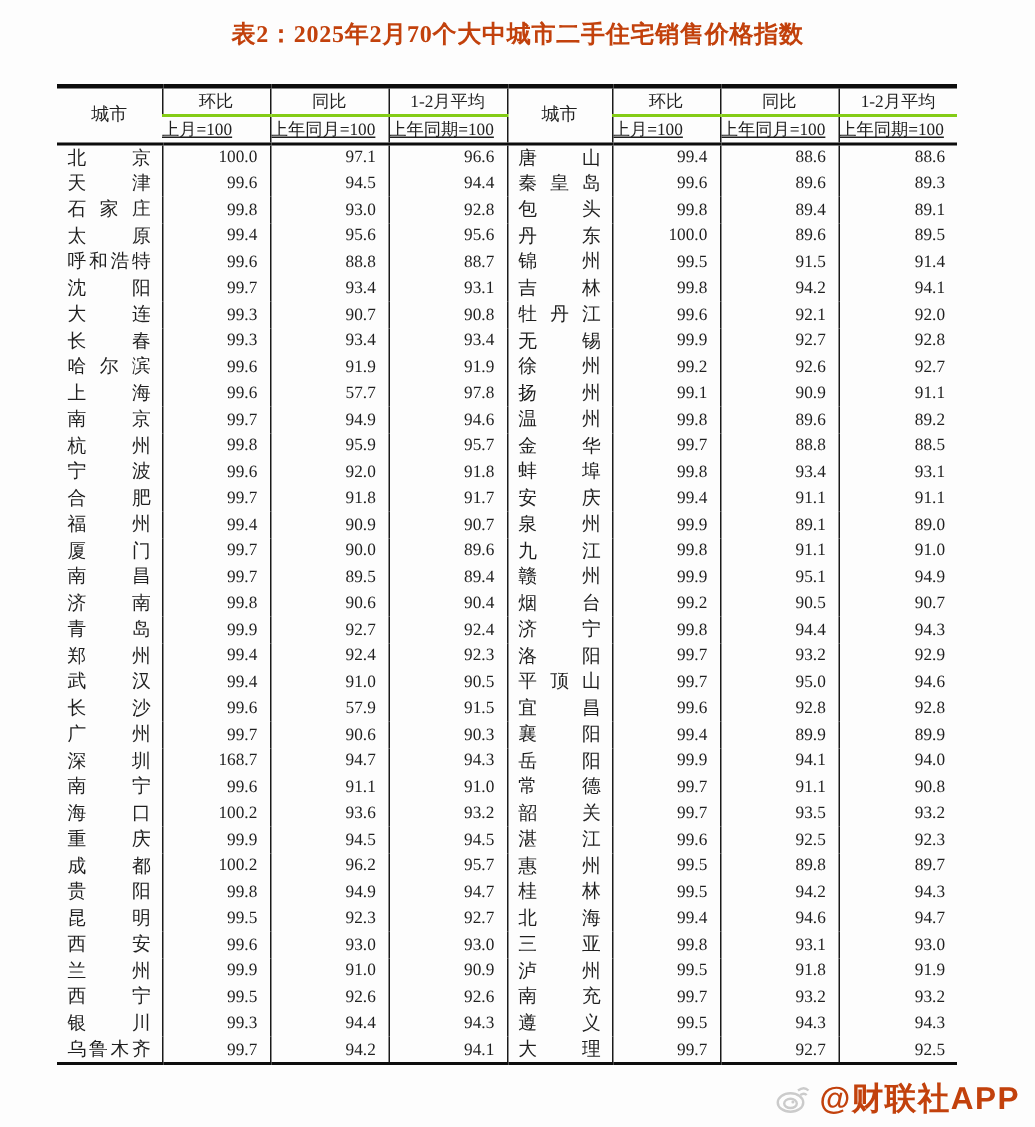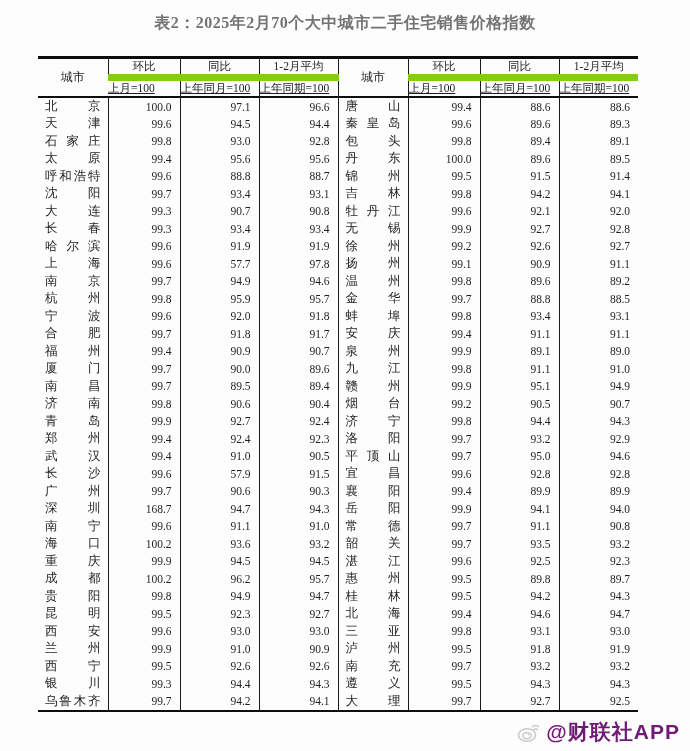--- a/index.html
+++ b/index.html
@@ -9,21 +9,21 @@
     position: relative;
     font-family: "Liberation Serif", "DejaVu Serif", serif;
     color: #1c1c1c;
     overflow: hidden;
   }
   .title {
     text-align: center;
     padding-top: 13px;
     font-size: 16px;
     font-weight: bold;
-    color: #737373;
+    color: #c2410c;
     letter-spacing: 0.5px;
   }
   table.price-table {
     border-collapse: collapse;
     table-layout: fixed;
     width: 600px;
     margin: 22px 0 0 38px;
   }
   col.c-city  { width: 70px; }
   col.c-mom   { width: 72px; }
@@ -32,41 +32,41 @@
   th, td {
     font-weight: normal;
     font-size: 11.5px;
     color: #1f1f1f;
     border-left: 1px solid #1a1a1a;
     white-space: nowrap;
     overflow: hidden;
   }
   th:first-child, td:first-child { border-left: none; }
   thead tr.h1 th { border-top: 3px solid #0d0d0d; height: 19px; text-align: center; }
-  thead th.sub-head { border-bottom: 7px solid #84cc16; }
+  thead th.sub-head { border-bottom: 2px solid #84cc16; }
   thead tr.h2 th { height: 19px; text-align: left; text-decoration: underline; }
   thead tr.h2 th, thead th.city-head { border-bottom: 2px solid #0d0d0d; }
   thead th.city-head { text-align: center; font-size: 12px; }
   tbody td { height: 17.5px; }
   tbody tr:last-child td { border-bottom: 2.5px solid #0d0d0d; }
   td.city { padding: 0 7px; font-size: 12.5px; }
   td.city .dist {
     display: flex;
     justify-content: space-between;
     width: 100%;
   }
   td.num { text-align: right; padding-right: 8px; }
   .watermark {
     position: absolute;
     right: 10px;
     bottom: 5px;
     display: flex;
     align-items: center;
     gap: 4px;
-    color: #701a75;
+    color: #c2410c;
     font-size: 21px;
     font-weight: bold;
     font-family: "Liberation Sans", sans-serif;
     letter-spacing: 1px;
     user-select: none;
   }
   .watermark svg { display: block; }
 </style>
 </head>
 <body>

